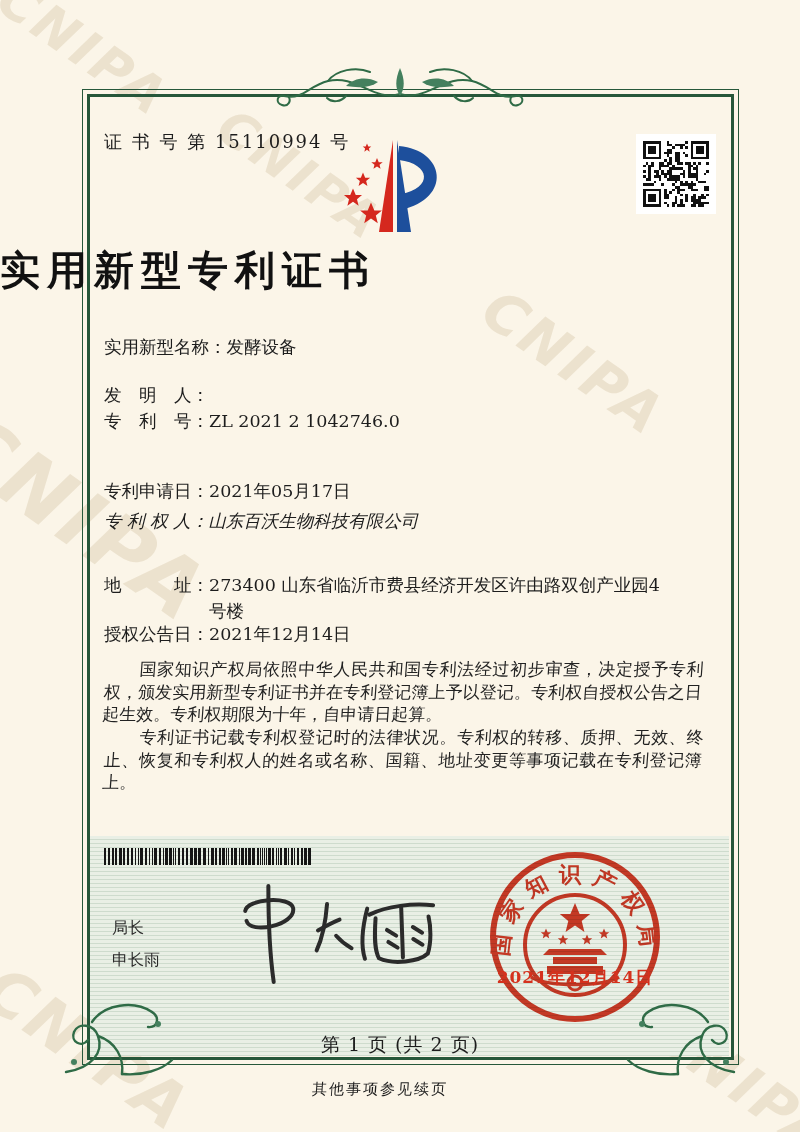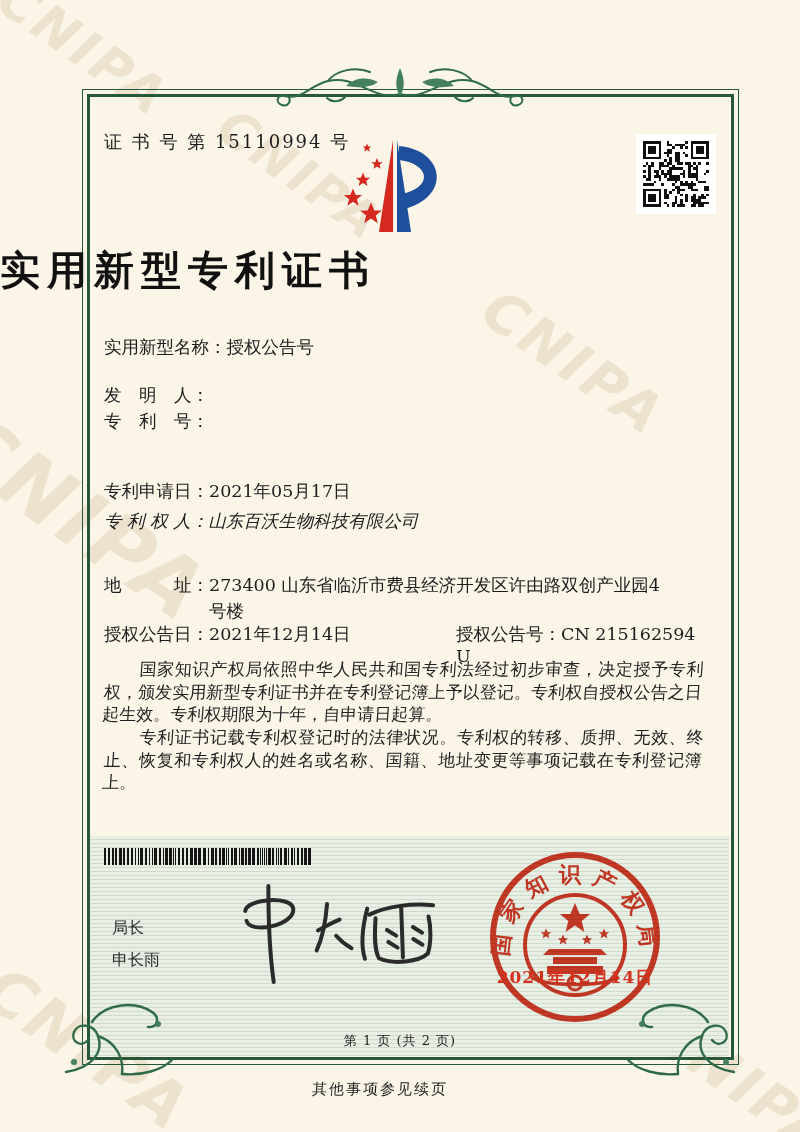--- a/index.html
+++ b/index.html
@@ -35,21 +35,21 @@
       line-height:22.5px;text-align:justify;color:#222;}
   .body-text p{margin:0;text-indent:2em;transform:skewX(-4deg);}
   .barcode{position:absolute;left:104px;top:848px;width:214px;height:17px;display:flex;align-items:stretch;}
   .barcode i{display:block;background:#151515;height:100%;}
   .officer{position:absolute;left:112px;top:912px;font-size:16px;line-height:32px;
       font-family:"DejaVu Sans","Liberation Sans",sans-serif;color:#2a2a2a;}
   .sig{position:absolute;left:212px;top:880px;}
   .seal{position:absolute;left:487px;top:849px;opacity:.95;mix-blend-mode:multiply;}
   .seal-date{position:absolute;left:487px;top:966px;width:176px;text-align:center;
       color:#d5311d;font-weight:bold;font-size:17px;letter-spacing:1px;}
-  .page-info{position:absolute;left:0;top:1032px;width:800px;text-align:center;font-size:13px;letter-spacing:1px;}
+  .page-info{position:absolute;left:0;top:1032px;width:800px;text-align:center;font-size:19px;letter-spacing:1px;}
   .footer-note{position:absolute;left:0;top:1080px;width:760px;text-align:center;font-size:15px;
       letter-spacing:2px;transform:skewX(-4deg);}
   .ornament-top{position:absolute;left:270px;top:56px;}
   .corner-fl{position:absolute;}
 </style>
 </head>
 <body>
 
 <div class="wm" style="left:-14px;top:18px;font-size:52px;">CNIPA</div>
 <div class="wm" style="left:206px;top:146px;font-size:50px;">CNIPA</div>
@@ -331,46 +331,44 @@
       <rect x="19" y="24" width="1" height="1" fill="#111"></rect>
       <rect x="21" y="24" width="1" height="1" fill="#111"></rect>
       <rect x="22" y="24" width="1" height="1" fill="#111"></rect>
     </svg>
   </div>
 
 <div class="title">实用新型专利证书</div>
 
 <div class="field-row" style="top:334px;">
   <span class="lbl">实用新型名称：</span>
-  <span class="val">授权公告号</span>
+  <span class="val">发酵设备</span>
 </div>
 <div class="field-row" style="top:382px;">
   <span class="lbl">发　明　人：</span>
 </div>
 <div class="field-row" style="top:408px;">
   <span class="lbl">专　利　号：</span>
+  <span class="val">ZL 2021 2 1042746.0</span>
 </div>
 <div class="field-row" style="top:478px;">
   <span class="lbl">专利申请日：</span>
   <span class="val">2021年05月17日</span>
 </div>
 <div class="field-row" style="top:508px;font-style:italic;">
   <span class="lbl">专 利 权 人：</span>
   <span class="val">山东百沃生物科技有限公司</span>
 </div>
 <div class="field-row" style="top:572px;">
   <span class="lbl">地　　　址：</span>
   <span class="val">273400 山东省临沂市费县经济开发区许由路双创产业园4号楼</span>
 </div>
 
 <div class="grant-row">
   <span>授权公告日：</span><span>2021年12月14日</span>
-  <span class="grant-pair2">
-    <span>授权公告号：</span><span>CN 215162594 U</span>
-  </span>
 </div>
 
 <div class="body-text">
   <p>国家知识产权局依照中华人民共和国专利法经过初步审查，决定授予专利权，颁发实用新型专利证书并在专利登记簿上予以登记。专利权自授权公告之日起生效。专利权期限为十年，自申请日起算。</p>
   <p>专利证书记载专利权登记时的法律状况。专利权的转移、质押、无效、终止、恢复和专利权人的姓名或名称、国籍、地址变更等事项记载在专利登记簿上。</p>
 </div>
 
 <div class="barcode" id="barcode">
     <i style="width:2px;margin-right:2px"></i>
     <i style="width:2px;margin-right:2px"></i>

